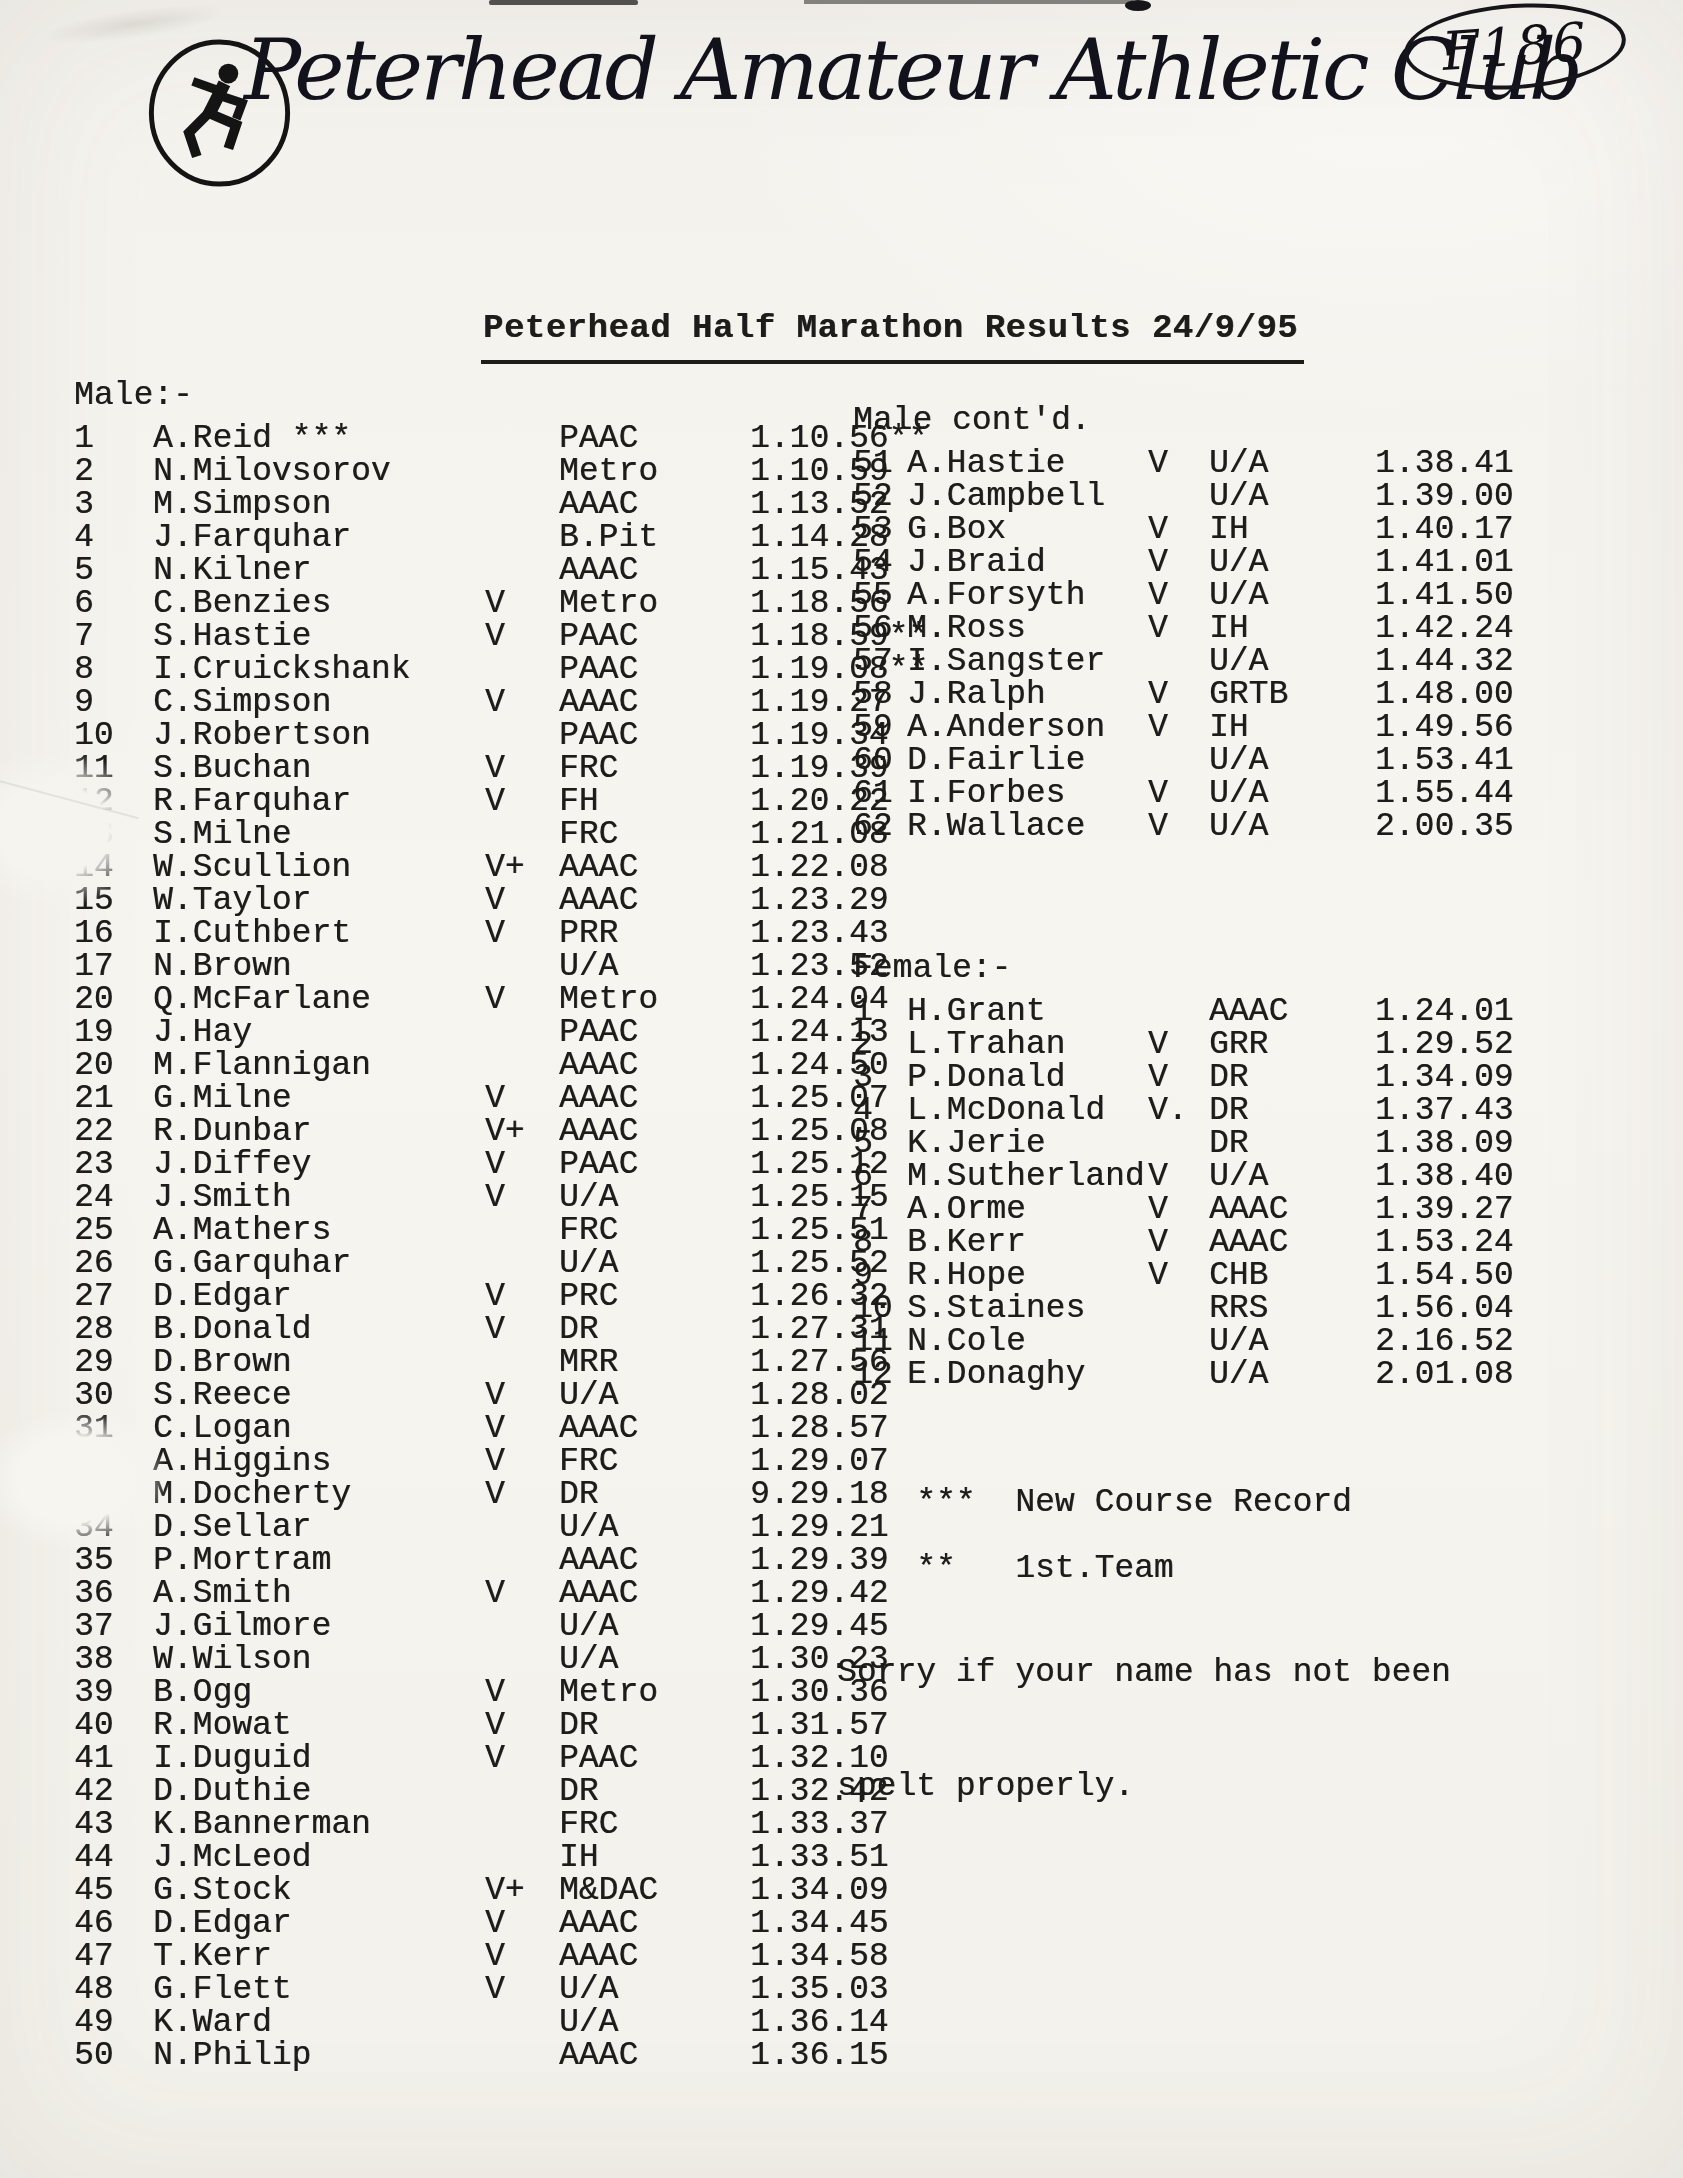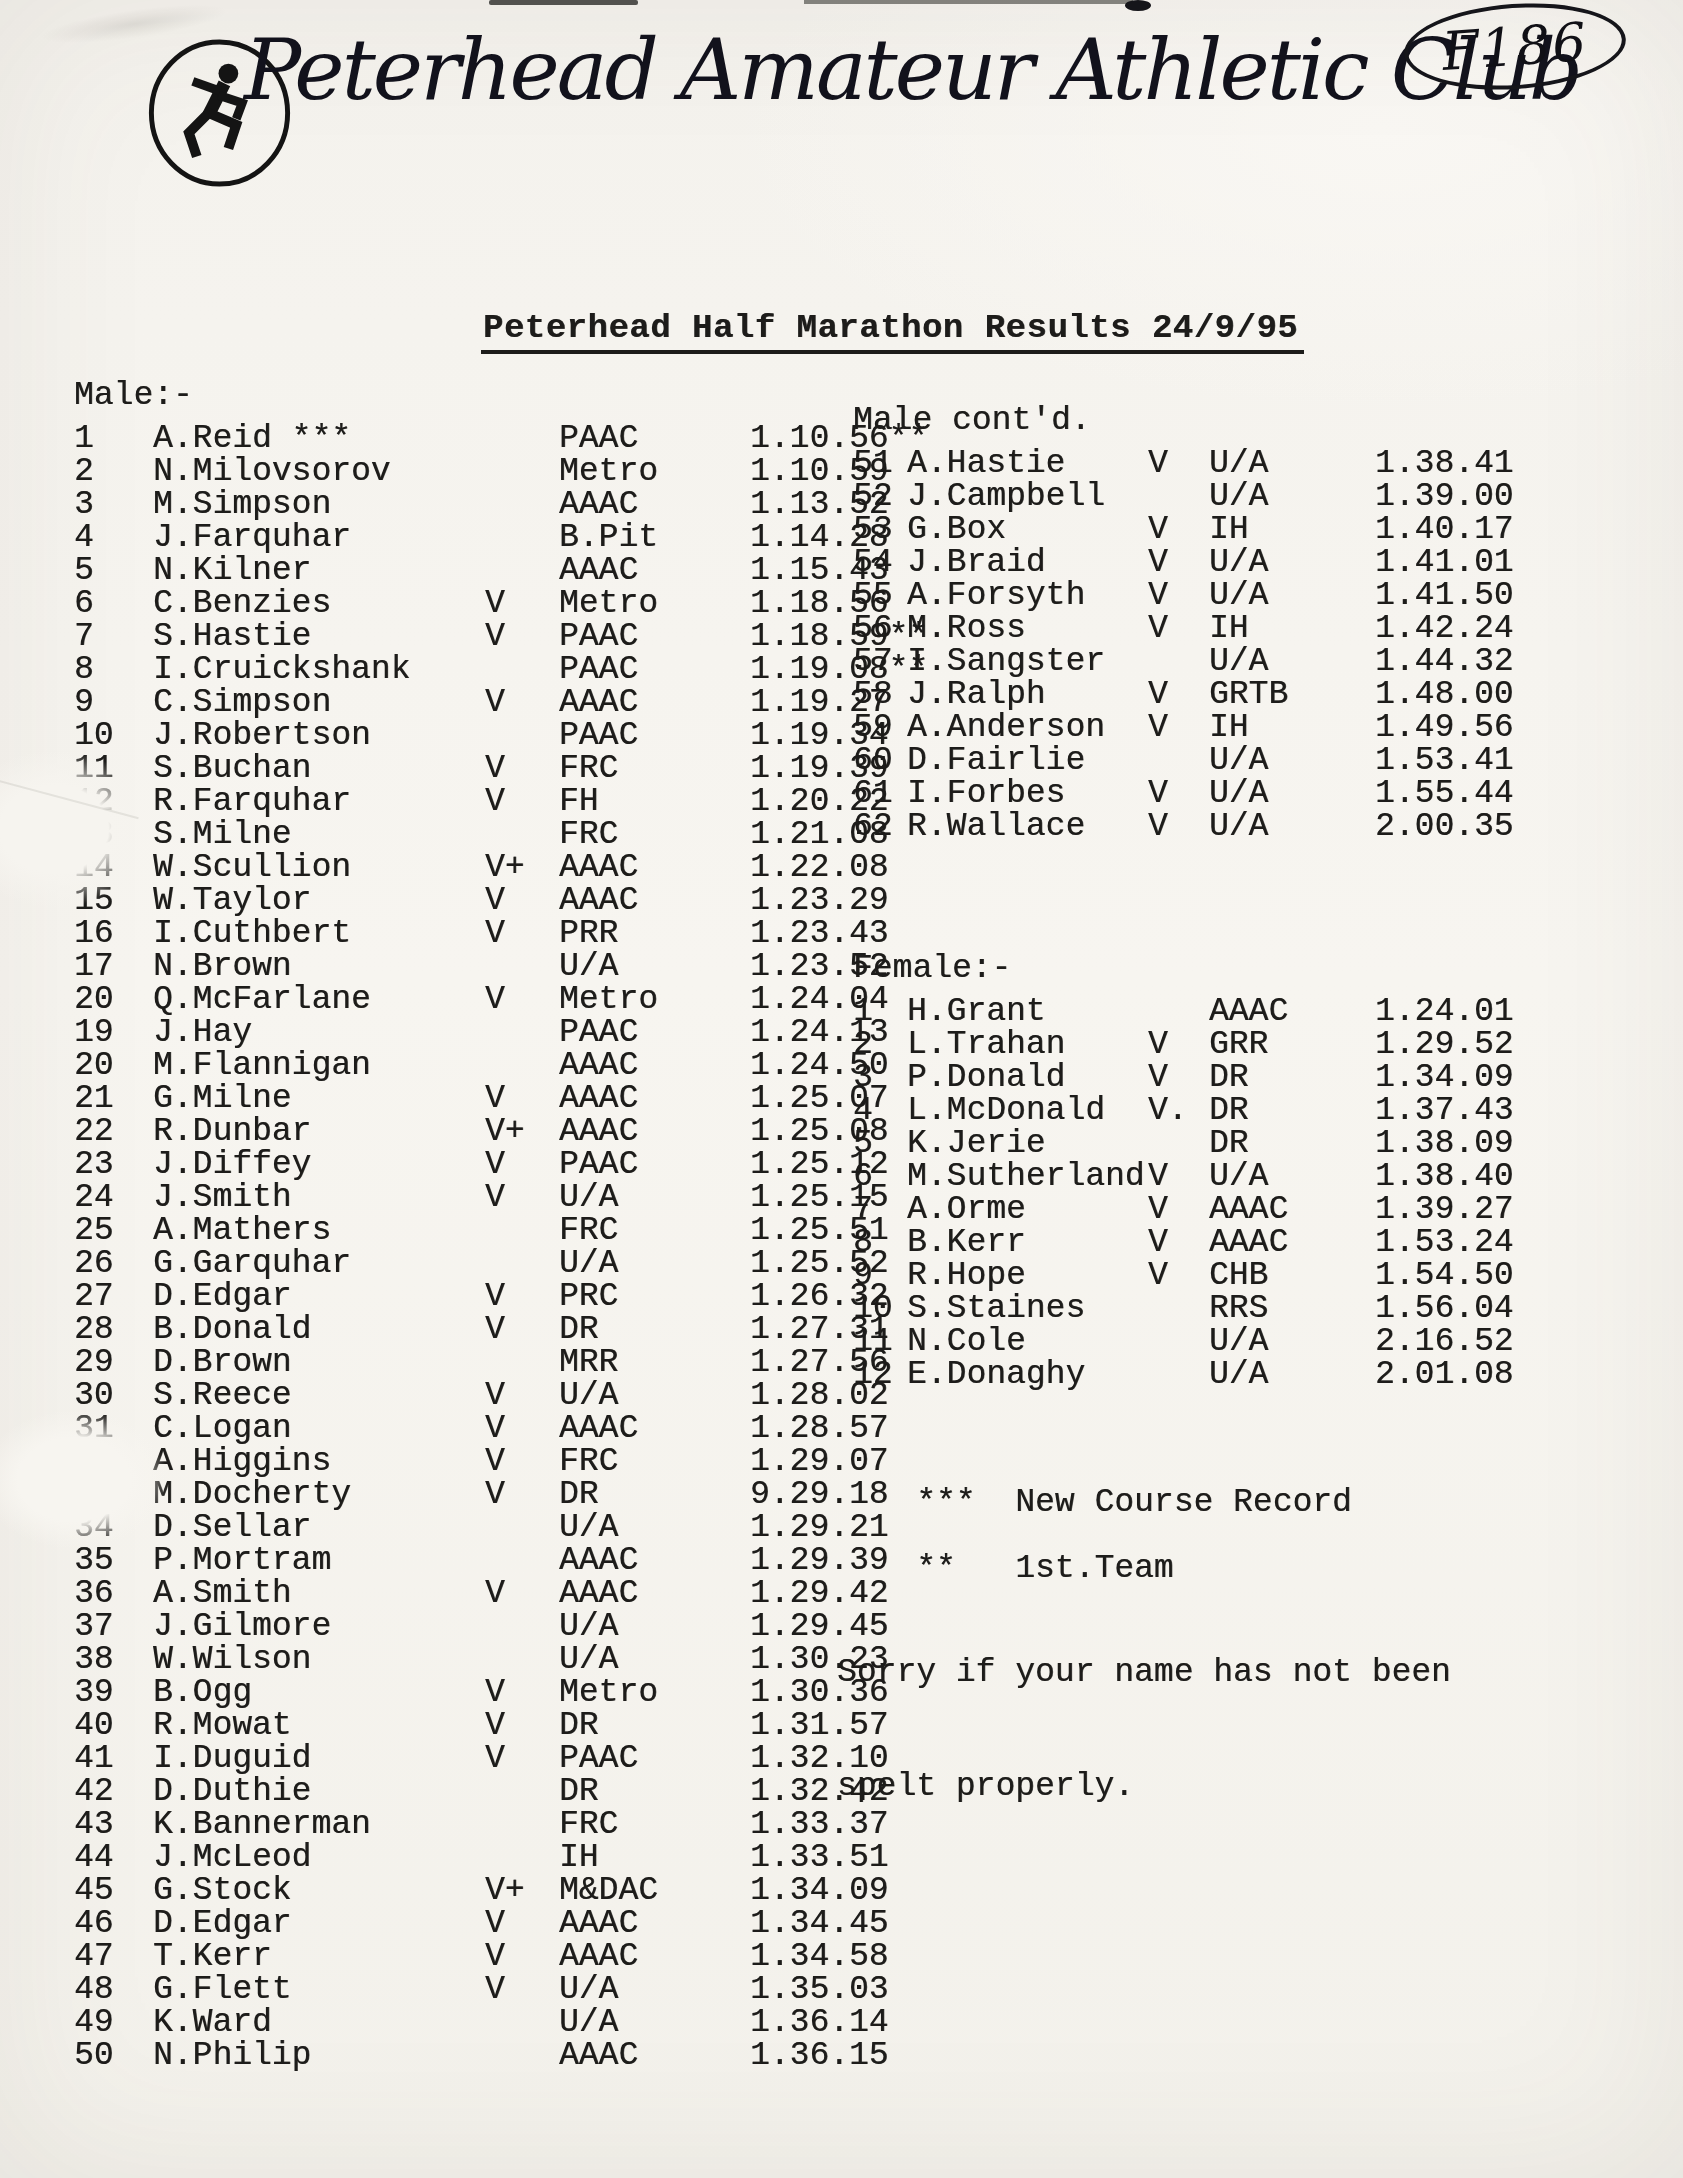--- a/index.html
+++ b/index.html
@@ -27,21 +27,21 @@
   .stamp{
     position:absolute; left:1404px; top:4px; width:222px; height:85px; z-index:3;
     border:4px solid #15151a; border-radius:50%; transform:rotate(-4deg);
     display:flex; align-items:center; justify-content:center;
     font-family:"DejaVu Serif",serif; font-style:italic; font-size:53px; color:#101016;
     letter-spacing:2px;
   }
 
   .doc-title{
     left:481px; top:309px; font-size:34px; font-weight:bold; letter-spacing:0.5px;
-    border-bottom:4px solid #1d1c1a; padding:0 6px 3px 2px; white-space:nowrap;
+    border-bottom:4px solid #1d1c1a; padding:0 6px 13px 2px; white-space:nowrap;
   }
 
   
   .sec-heading{ font-size:33px; line-height:34px; white-space:pre; }
   .rows{ margin-top:9px; }
   .row{ display:grid; height:33px; line-height:33px; font-size:33px; white-space:pre; }
   .rows-left  .row{ grid-template-columns:79px 332px 74px 191px auto; }
   .rows-right .row{ grid-template-columns:54px 241px 61px 166px auto; }
   #sec-male  { left:74px;  top:379px; }
   #sec-contd { left:853px; top:404px; }

